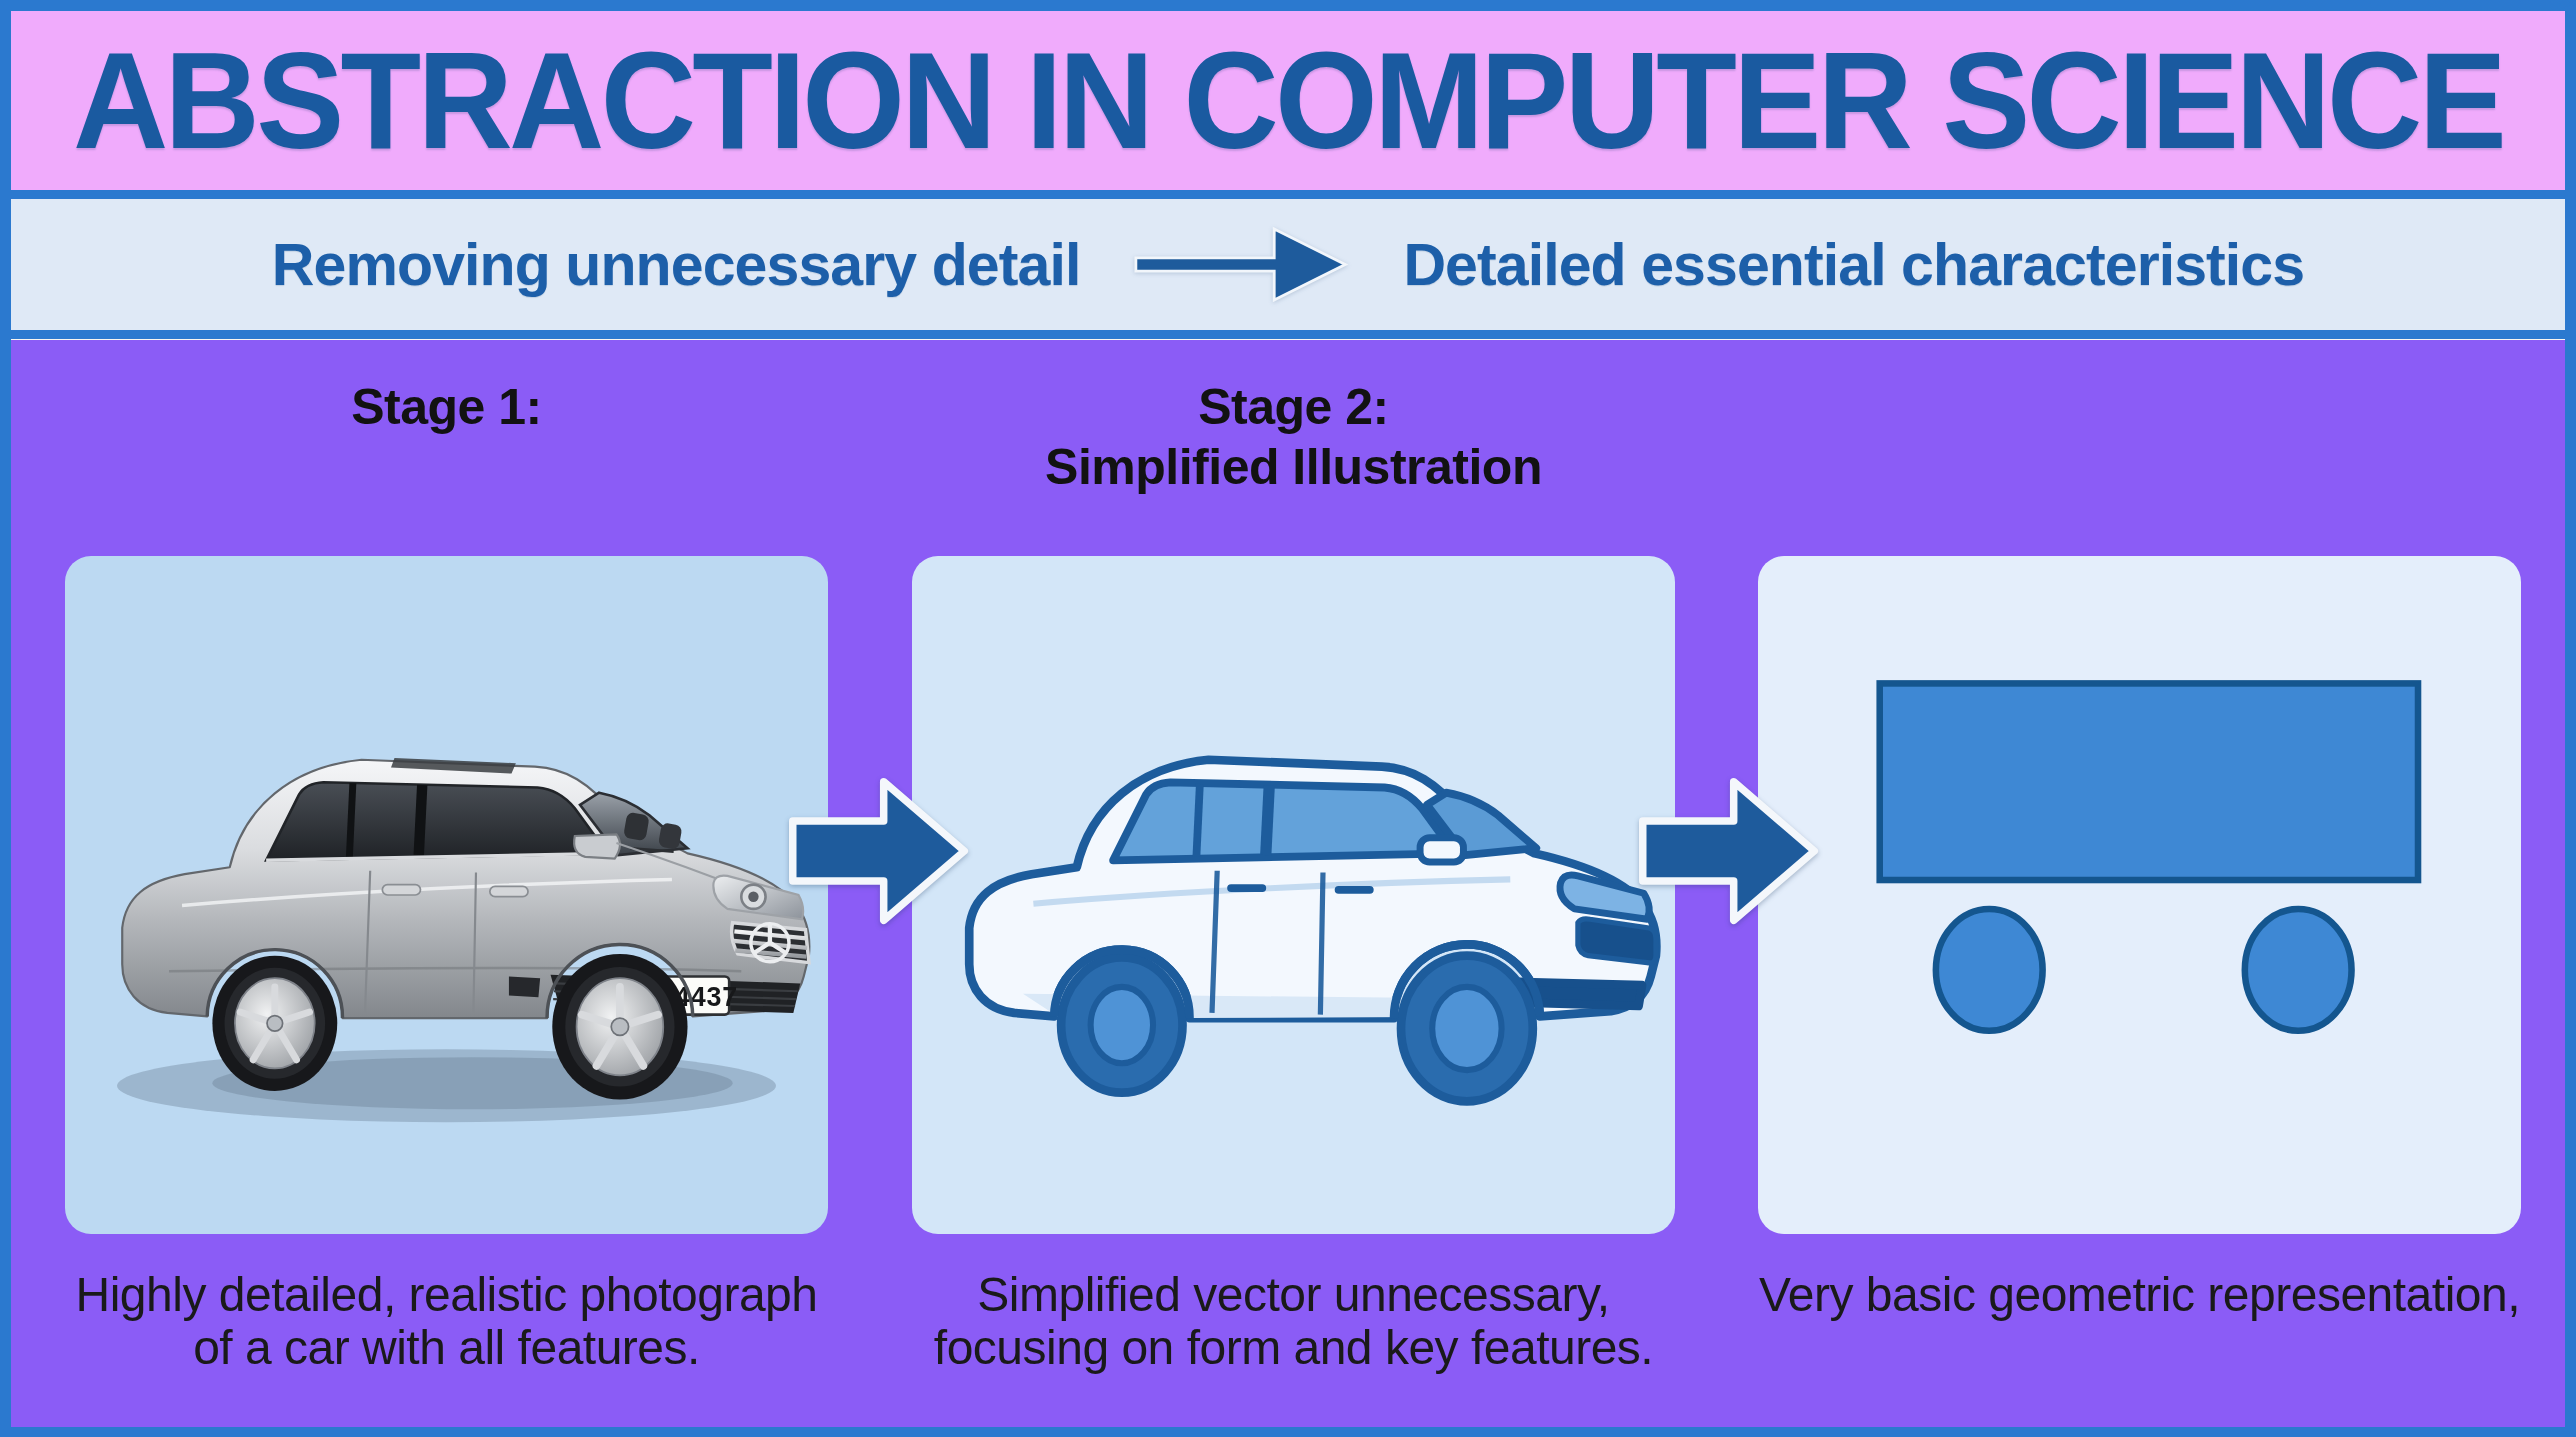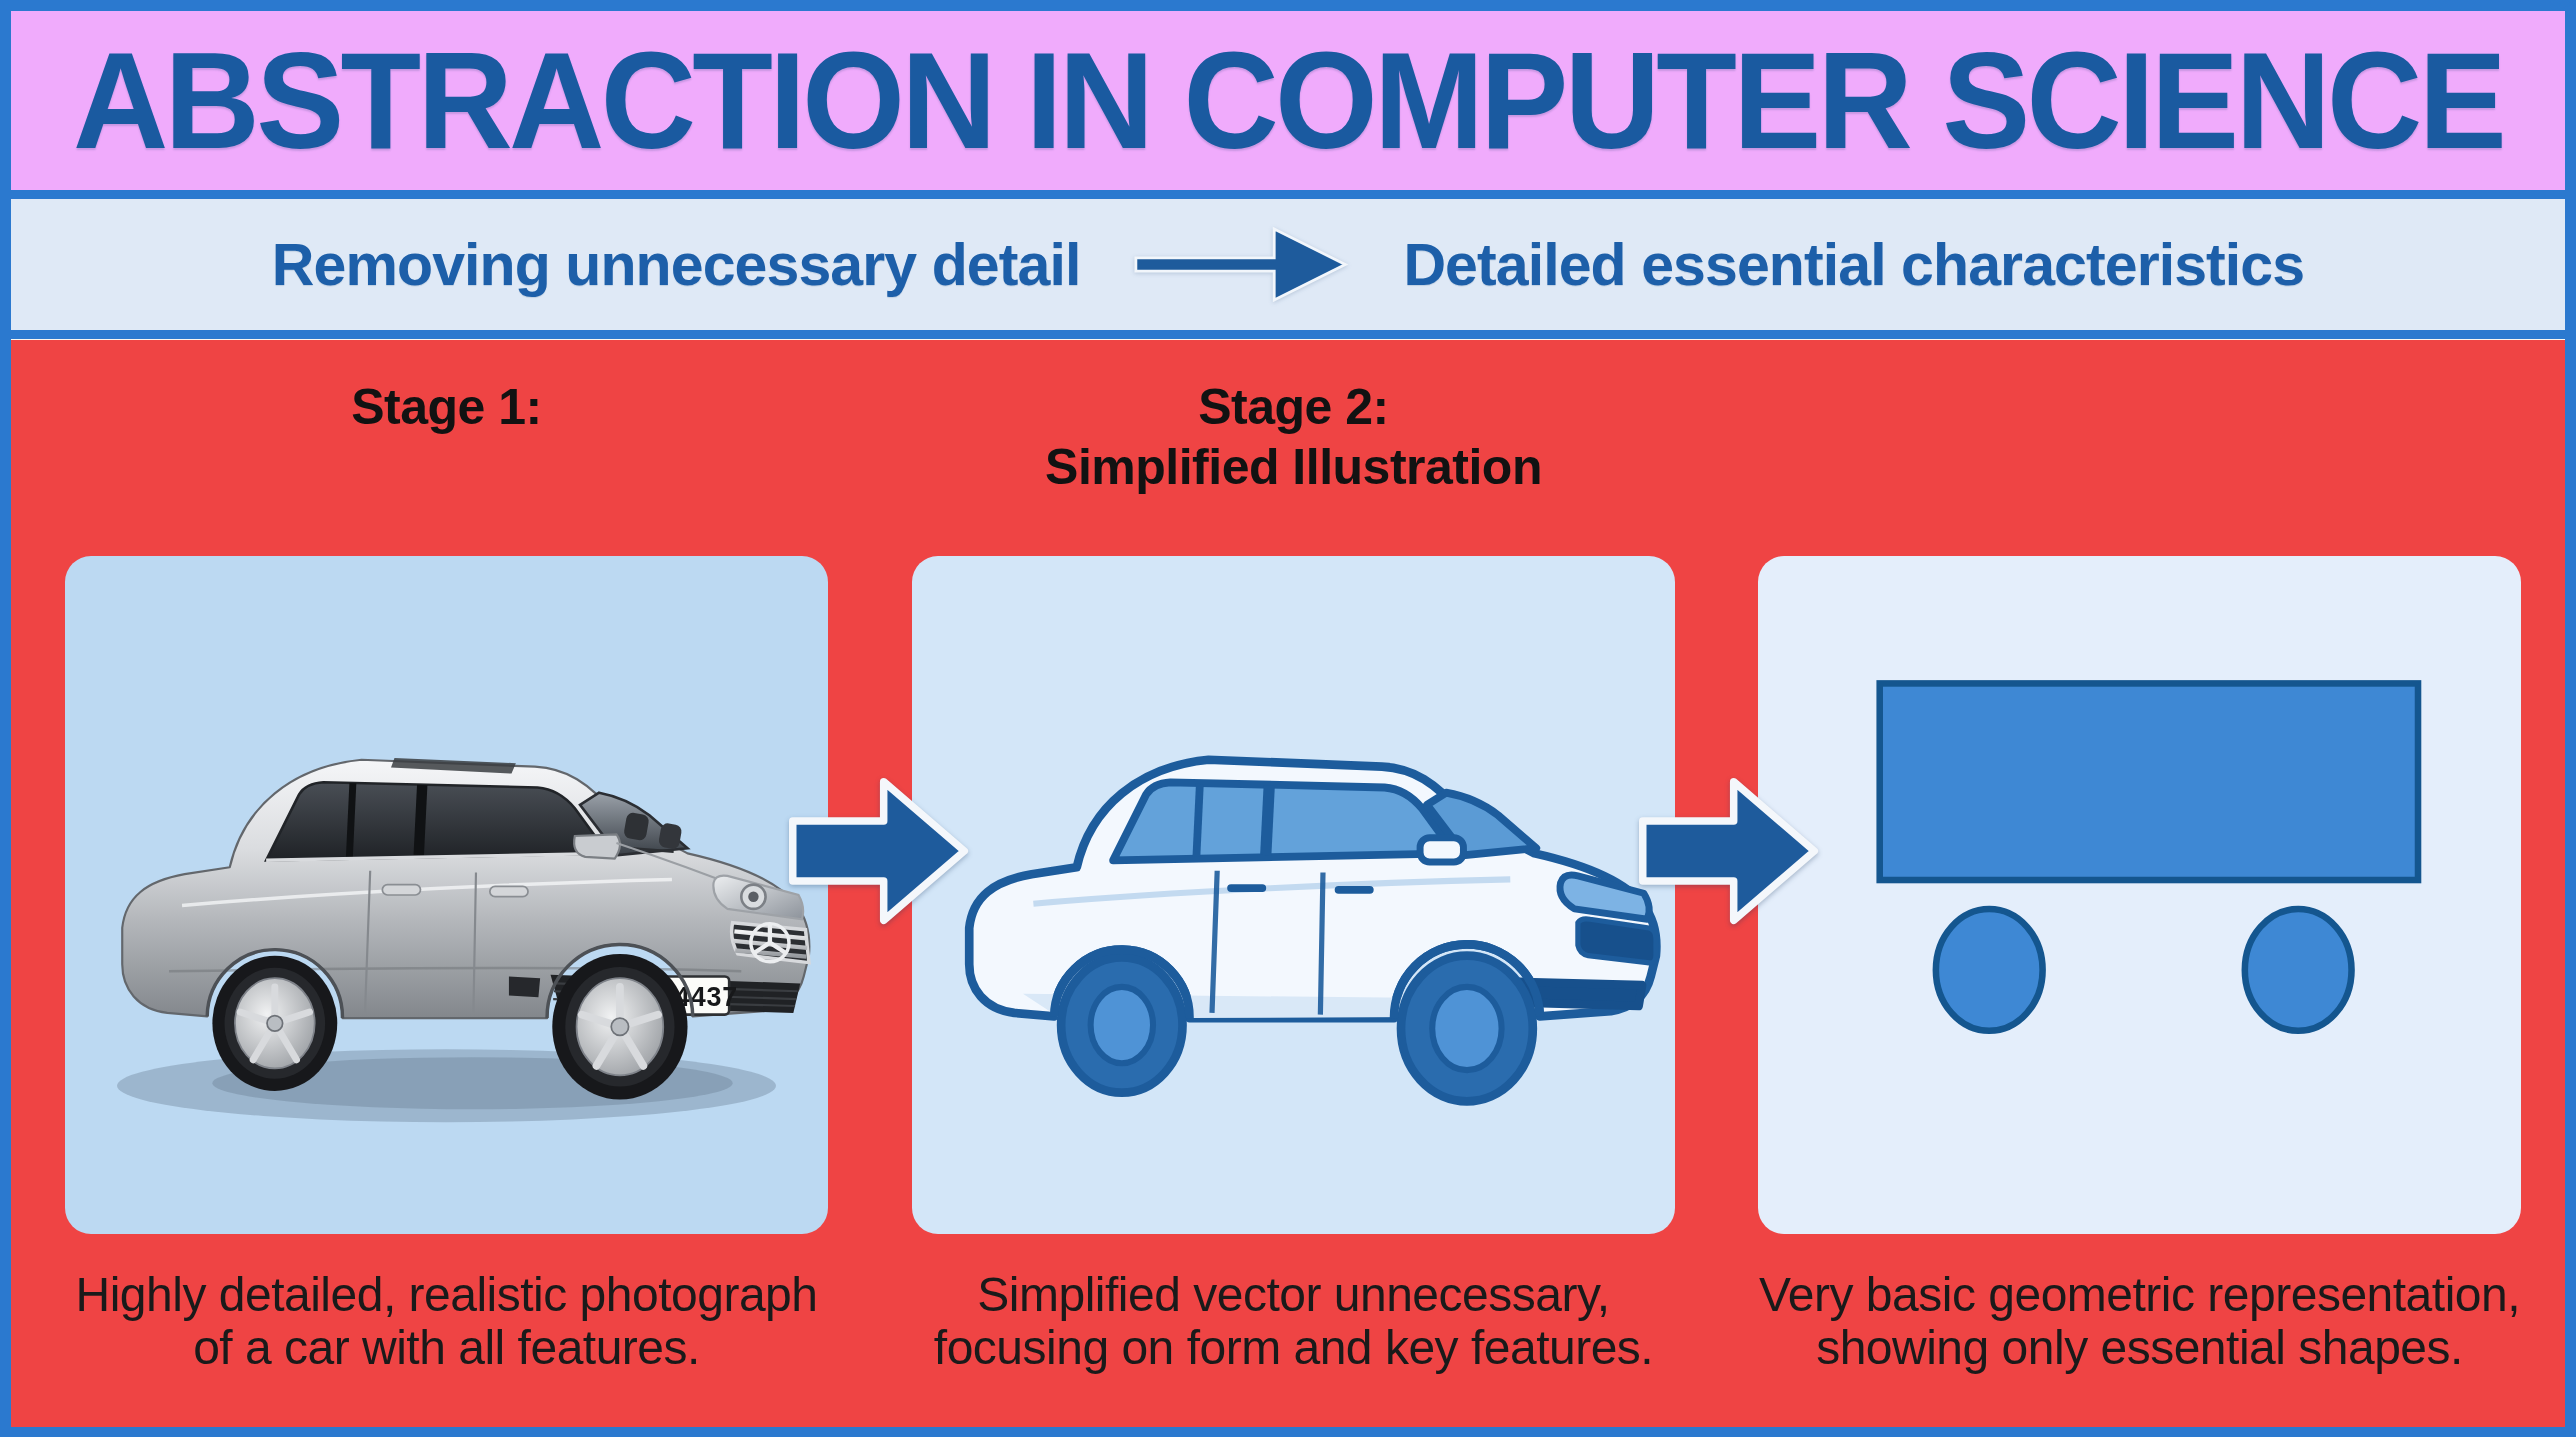--- a/index.html
+++ b/index.html
@@ -34,21 +34,21 @@
     display:flex;align-items:center;justify-content:center;gap:54px;
   }
   .subtitle-text{
     font-size:59px;font-weight:bold;color:#1d5fa9;letter-spacing:-0.9px;
     text-shadow:0 0.9px 0.9px rgba(16,58,108,.15);
   }
   .subtitle-arrow{flex:0 0 auto;filter:drop-shadow(0 1.9px 1.9px rgba(20,60,110,.2));}
   
   .main{
     position:absolute;left:0;top:329px;width:2554px;height:1087px;
-    background:#ef4444;
+    background:#8b5cf6;
   }
   .stage-col{position:absolute;top:0;height:100%;width:763px;}
   .col-1{left:54px;} .col-2{left:901px;} .col-3{left:1747px;}
   .stage-heading{
     position:absolute;top:37px;left:0;width:100%;
     text-align:center;color:#121212;font-weight:bold;
     font-size:50px;line-height:60px;letter-spacing:-0.5px;
   }
   .stage-panel{
     position:absolute;top:216px;left:0;width:763px;height:678px;
@@ -255,21 +255,20 @@
     <div class="stage-col col-3">
       <div class="stage-panel panel-3">
         <svg viewBox="0 0 815 724" preserveAspectRatio="xMidYMid meet">
           <rect x="130" y="136" width="575" height="210" fill="#3e88d4" stroke="#14568f" stroke-width="7"></rect>
           <ellipse cx="247" cy="442" rx="57" ry="65" fill="#3e88d4" stroke="#14568f" stroke-width="7"></ellipse>
           <ellipse cx="577" cy="442" rx="57" ry="65" fill="#3e88d4" stroke="#14568f" stroke-width="7"></ellipse>
         </svg>
       </div>
       <div class="stage-caption">
         <div>Very basic geometric representation,</div>
-        <div>showing only essential shapes.</div>
       </div>
     </div>
 
     <svg class="block-arrow arrow-1" viewBox="0 0 194 160">
       <polygon points="5,48 102,48 102,6 188,80 102,154 102,112 5,112" fill="#1e5b9c" stroke="#f4f7fb" stroke-width="8" stroke-linejoin="round"></polygon>
     </svg>
     <svg class="block-arrow arrow-2" viewBox="0 0 194 160">
       <polygon points="5,48 102,48 102,6 188,80 102,154 102,112 5,112" fill="#1e5b9c" stroke="#f4f7fb" stroke-width="8" stroke-linejoin="round"></polygon>
     </svg>
 

